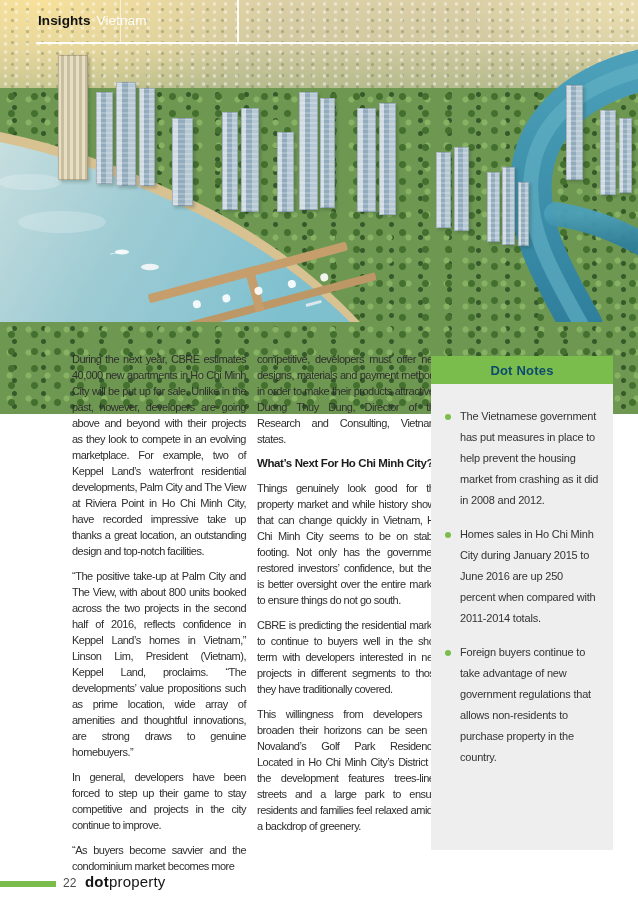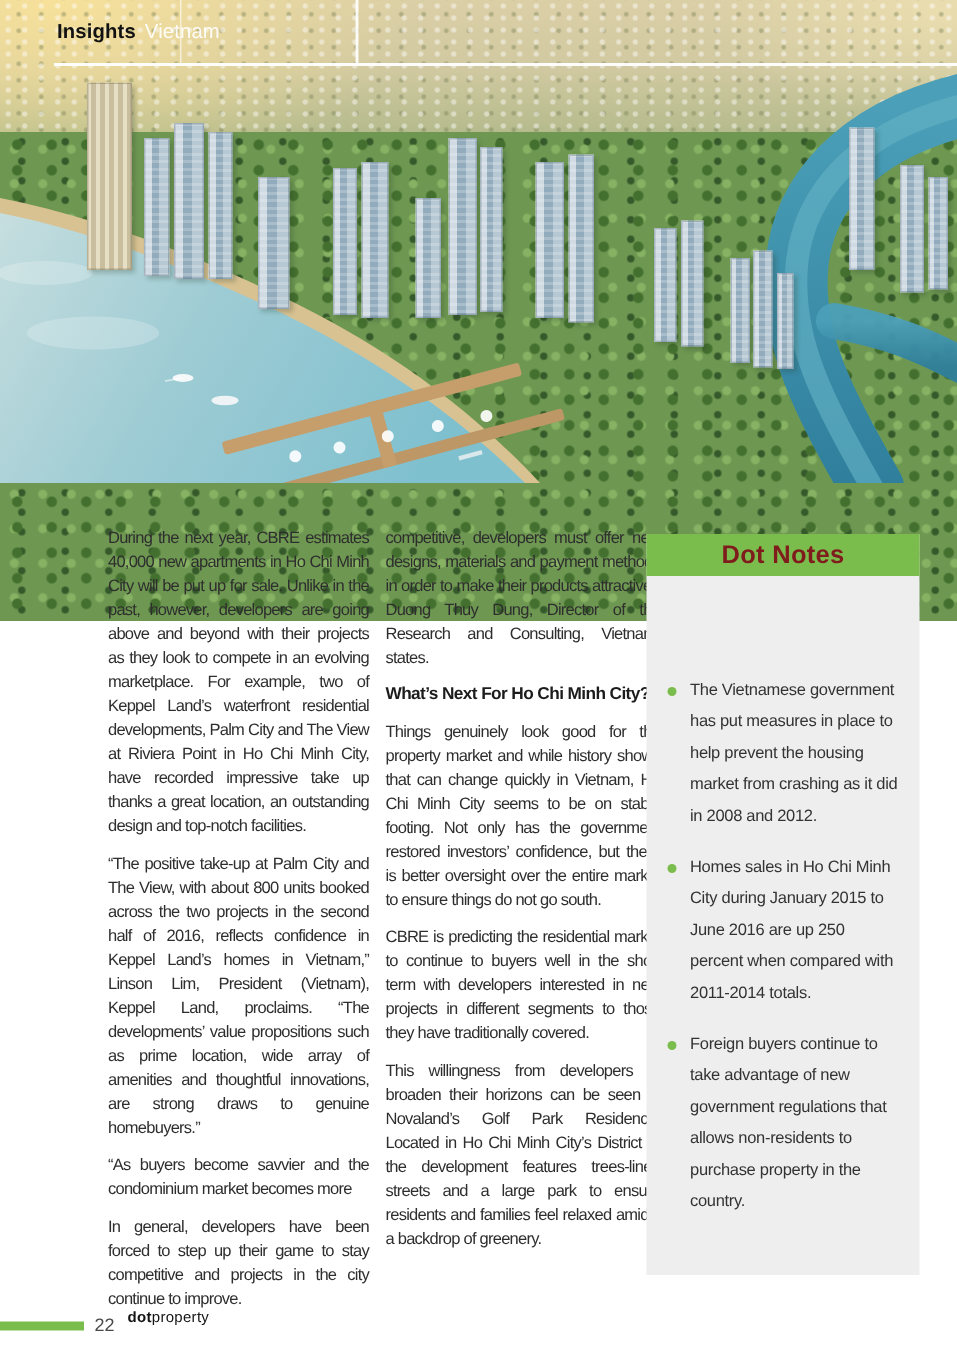--- a/index.html
+++ b/index.html
@@ -61,30 +61,30 @@
     letter-spacing:-0.5px;color:var(--body-text);
   }
   .col h3{
     margin:2px 0 9px 0;font-size:11.5px;line-height:15px;letter-spacing:-0.4px;
     color:#1c1c1c;font-weight:bold;
   }
 
   
   .notes{position:absolute;left:431px;top:356px;width:182px;height:494px;background:var(--notes-bg);}
   .notes-head{height:28px;background:var(--accent-green);display:flex;align-items:center;justify-content:center;}
-  .notes-head span{color:#7f1d1d;font-weight:bold;font-size:17px;letter-spacing:.2px;}
-  .notes-body{padding:22px 13px 0 14px;margin-top:44px;}
+  .notes-head span{color:#0c4a6e;font-weight:bold;font-size:13px;letter-spacing:.2px;}
+  .notes-body{padding:22px 13px 0 14px;}
   .note-item{display:flex;gap:9px;margin-bottom:13px;}
   .note-dot{flex:none;width:6px;height:6px;border-radius:50%;background:var(--accent-green);margin-top:8px;}
   .note-item p{margin:0;font-size:11px;line-height:21px;letter-spacing:-0.2px;color:#333333;text-align:left;}
 
   
   .f-bar{position:absolute;left:0;top:881px;width:56px;height:6px;background:var(--accent-green);}
   .f-num{position:absolute;left:63px;top:876px;font-size:12px;color:#4a4a4a;}
-  .f-logo{position:absolute;left:85px;top:873px;font-size:10px;color:#141414;letter-spacing:.2px;}
+  .f-logo{position:absolute;left:85px;top:873px;font-size:15px;color:#141414;letter-spacing:.2px;}
   .f-logo b{font-weight:bold;}
 </style>
 </head>
 <body>
 
 <div class="page">
 
   <div class="photo">
     <div class="ph-glow"></div>
     <div class="ph-city"></div>
@@ -163,22 +163,22 @@
     <div class="seam-h"></div>
 
     <div class="kicker">
       <span>Insights</span><span class="region">Vietnam</span>
     </div>
   </div>
 
   <div class="col col1">
     <p>During the next year, CBRE estimates 40,000 new apartments in Ho Chi Minh City will be put up for sale. Unlike in the past, however, developers are going above and beyond with their projects as they look to compete in an evolving marketplace. For example, two of Keppel Land’s waterfront residential developments, Palm City and The View at Riviera Point in Ho Chi Minh City, have recorded impressive take up thanks a great location, an outstanding design and top-notch facilities.</p>
     <p>“The positive take-up at Palm City and The View, with about 800 units booked across the two projects in the second half of 2016, reflects confidence in Keppel Land’s homes in Vietnam,” Linson Lim, President (Vietnam), Keppel Land, proclaims. “The developments’ value propositions such as prime location, wide array of amenities and thoughtful innovations, are strong draws to genuine homebuyers.”</p>
+    <p>In general, developers have been forced to step up their game to stay competitive and projects in the city continue to improve.</p>
     <p>“As buyers become savvier and the condominium market becomes more</p>
-    <p>In general, developers have been forced to step up their game to stay competitive and projects in the city continue to improve.</p>
   </div>
 
   <div class="col col2">
     <p>competitive, developers must offer new designs, materials and payment methods in order to make their products attractive,” Duong Thuy Dung, Director of the Research and Consulting, Vietnam, states.</p>
     <h3>What’s Next For Ho Chi Minh City?</h3>
     <p>Things genuinely look good for the property market and while history shows that can change quickly in Vietnam, Ho Chi Minh City seems to be on stable footing. Not only has the government restored investors’ confidence, but there is better oversight over the entire market to ensure things do not go south.</p>
     <p>CBRE is predicting the residential market to continue to buyers well in the short term with developers interested in new projects in different segments to those they have traditionally covered.</p>
     <p>This willingness from developers to broaden their horizons can be seen in Novaland’s Golf Park Residence. Located in Ho Chi Minh City’s District 9, the development features trees-lined streets and a large park to ensure residents and families feel relaxed amidst a backdrop of greenery.</p>
   </div>
 

